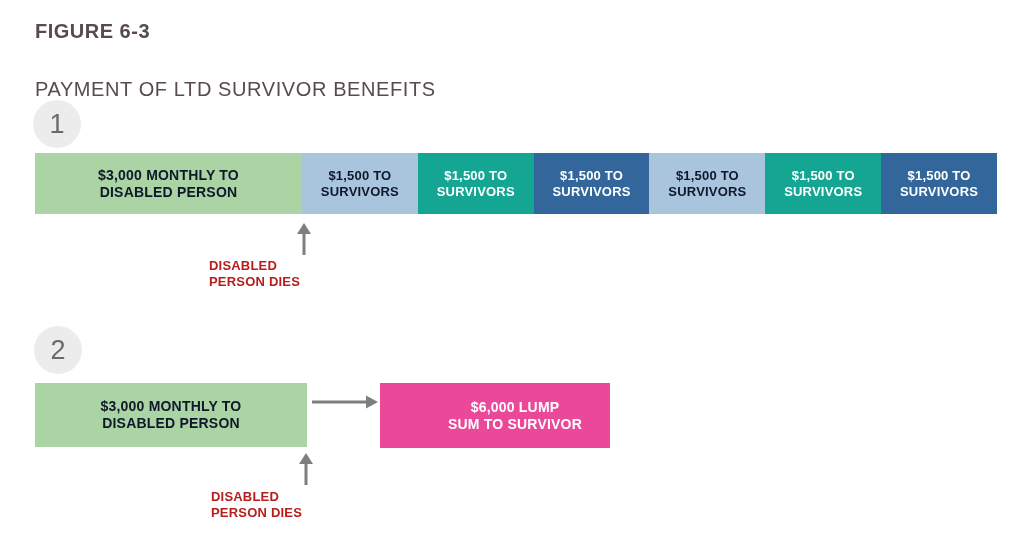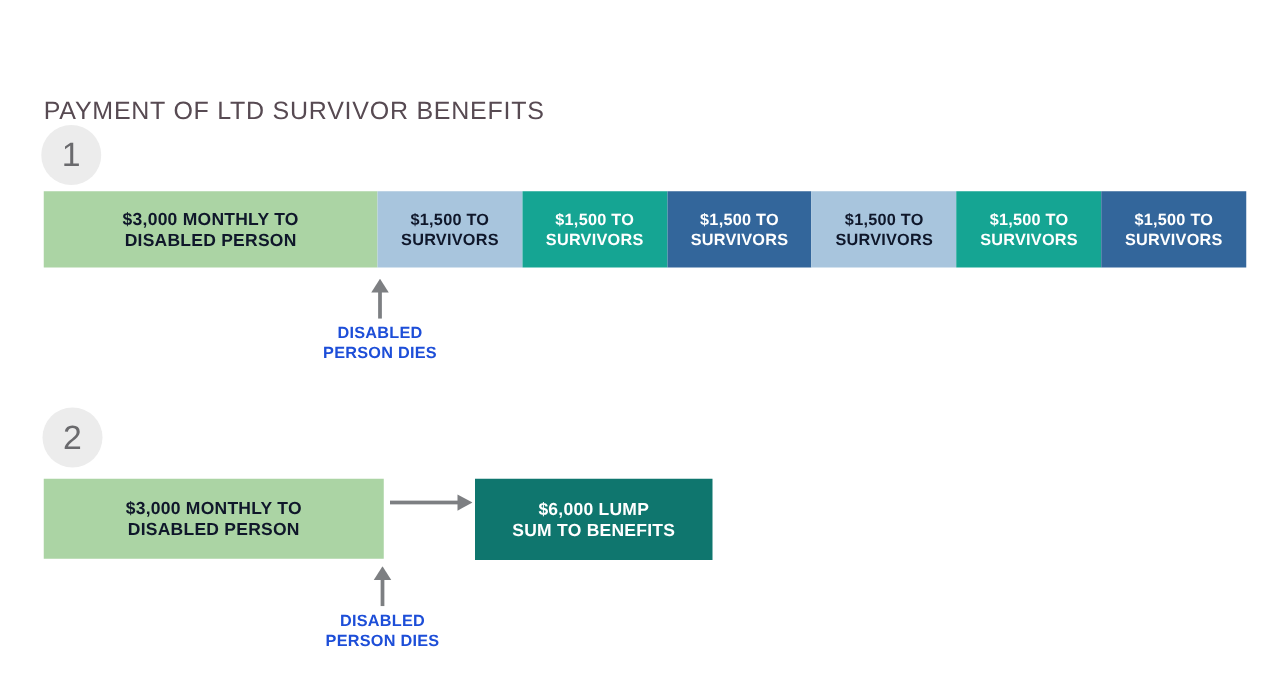--- a/index.html
+++ b/index.html
@@ -40,40 +40,41 @@
   }
   .seg.wide { width: 267px; font-size: 14px; line-height: 17px; }
   .seg.s { flex: 1; }
   .dark-text { color: #0f172a; }
   .light-text { color: #ffffff; }
   .arrow { position: absolute; }
   #arrow1 { left: 294px; top: 223px; }
   #arrow2 { left: 296px; top: 453px; }
   #harrow { left: 312px; top: 394px; }
   .annot {
-    position: absolute; width: 190px; text-align: center;
+    position: absolute; width: 190px; 
     font-weight: bold; font-size: 13px; line-height: 16px;
-    letter-spacing: 0.2px; color: #1d4ed8;
+    letter-spacing: 0.2px; color: #b91c1c;
   }
   #annot1 { left: 209px; top: 258px; }
   #annot2 { left: 211px; top: 489px; }
   .box {
     position: absolute; display: flex; flex-direction: column;
     align-items: center; justify-content: center; text-align: center;
     font-weight: bold; font-size: 14px; line-height: 17px; letter-spacing: 0.2px;
   }
   #box2-green { left: 35px; top: 383px; width: 272px; height: 64px; }
   #box2-blue  { left: 380px; top: 383px; width: 190px; height: 65px; }
   .arrow svg { display: block; }
 </style>
 </head>
 <body>
 
 <div class="canvas">
 
+  <div class="fig-label">FIGURE 6-3</div>
   <div class="fig-title">PAYMENT OF LTD SURVIVOR BENEFITS</div>
 
   <div class="step-circle" id="circle1">
     <span>1</span>
   </div>
 
   <div class="bar">
     <div class="seg wide dark-text" style="background-color: rgb(171, 212, 164);">
       <span>$3,000 MONTHLY TO</span>
       <span>DISABLED PERSON</span>
@@ -125,23 +126,23 @@
     <span>DISABLED PERSON</span>
   </div>
 
   <div class="arrow" id="harrow">
     <svg width="66" height="16" viewBox="0 0 66 16" fill="none">
       <rect x="0" y="6.5" width="55" height="3" fill="#7d7f82"></rect>
       <polygon points="66,8 54,1.5 54,14.5" fill="#7d7f82"></polygon>
     </svg>
   </div>
 
-  <div class="box light-text" id="box2-blue" style="background-color: #0f766e;">
+  <div class="box light-text" id="box2-blue" style="background-color: #ec4899; padding-left: 40px;">
     <span>$6,000 LUMP</span>
-    <span>SUM TO BENEFITS</span>
+    <span>SUM TO SURVIVOR</span>
   </div>
 
   <div class="arrow" id="arrow2">
     <svg width="20" height="32" viewBox="0 0 20 32" fill="none">
       <rect x="8.5" y="9" width="3" height="23" fill="#7d7f82"></rect>
       <polygon points="10,0 3,11 17,11" fill="#7d7f82"></polygon>
     </svg>
   </div>
 
   <div class="annot" id="annot2">

